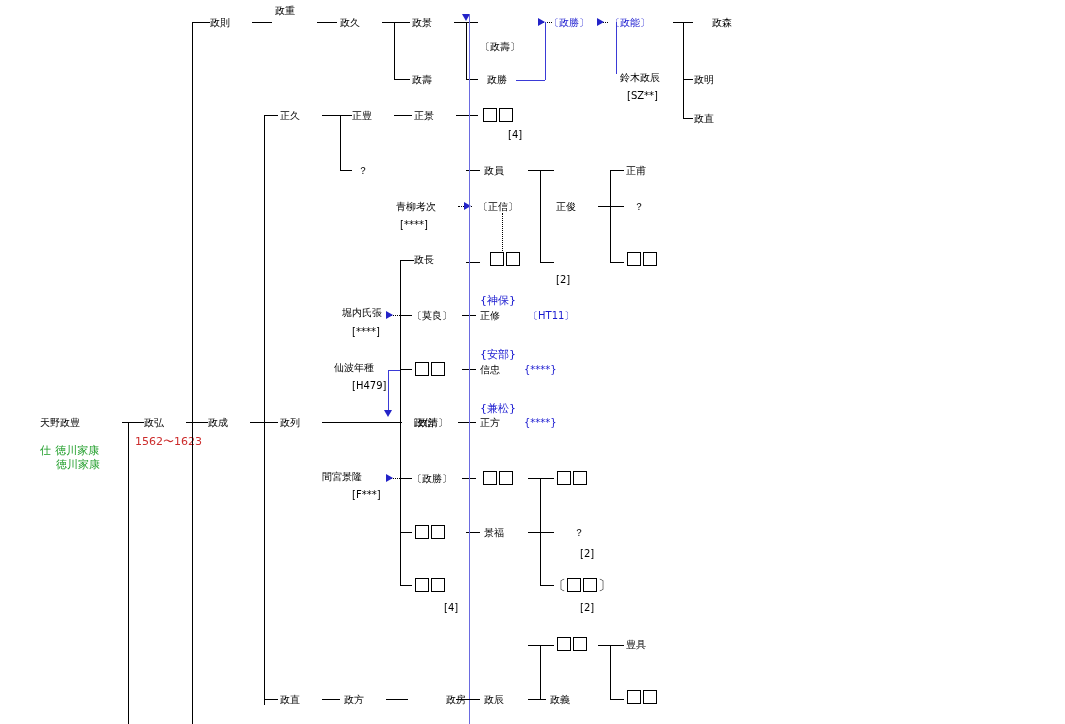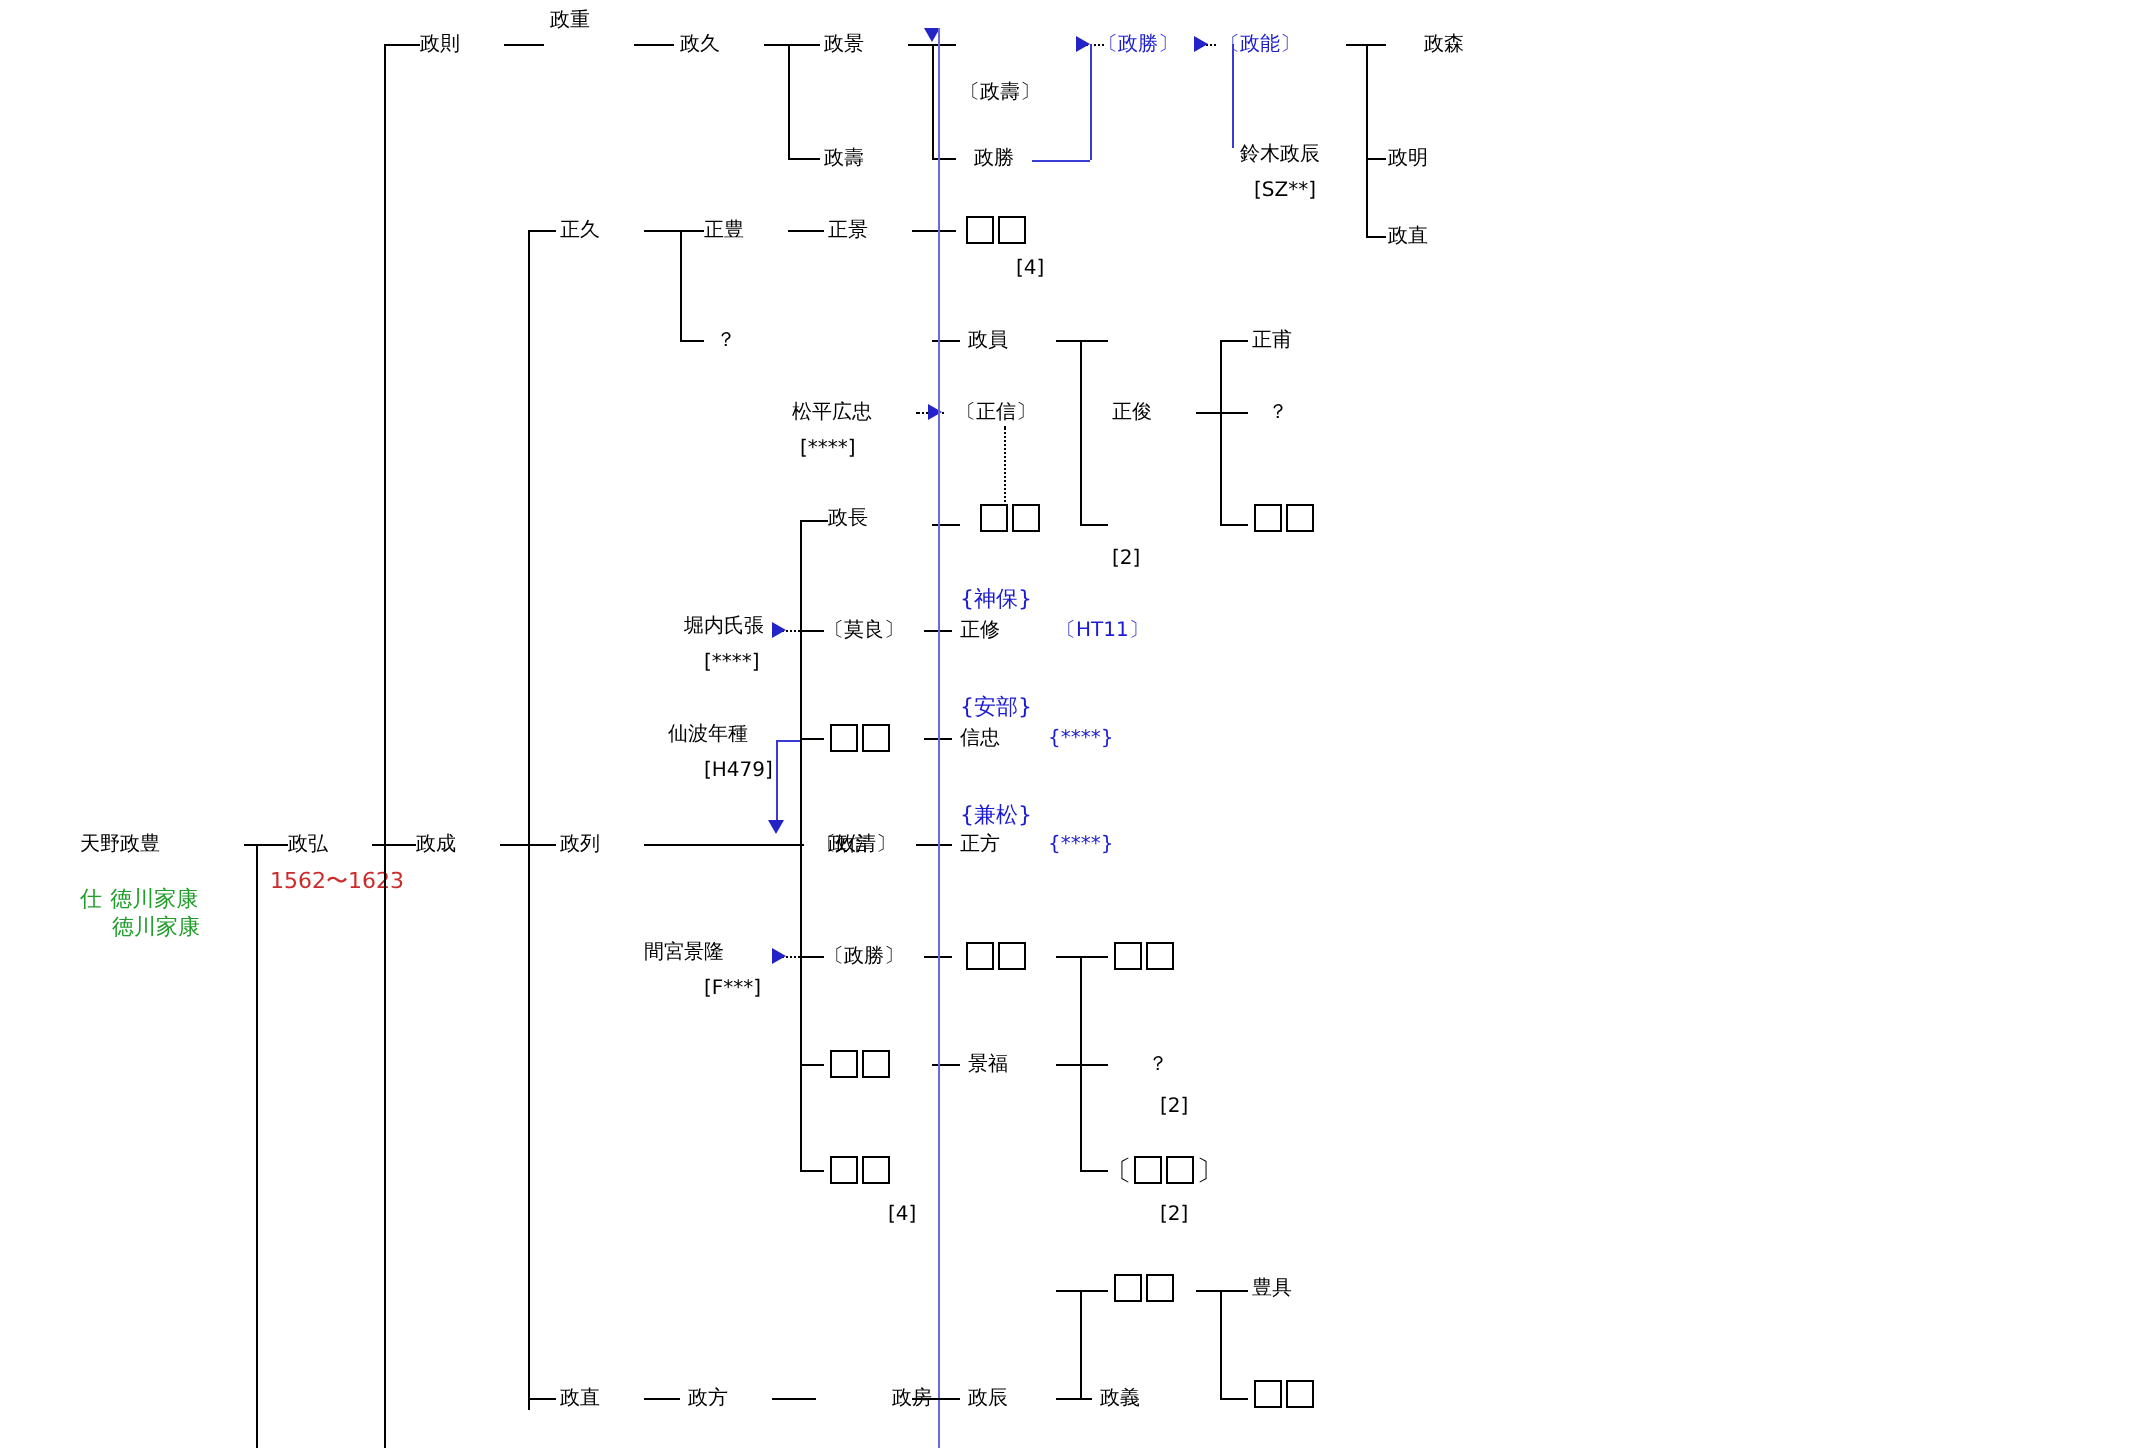--- a/index.html
+++ b/index.html
@@ -217,21 +217,21 @@
     <span class="name">正甫</span>
   </div>
   <div class="node" style="left:634px;top:199px;">
     <span class="name">？</span>
   </div>
   <div class="node boxgrp" style="left:626px;top:252px;">
     <span class="box"></span><span class="box"></span>
   </div>
 
   <div class="node" style="left:396px;top:199px;">
-    <span class="name">松平広忠</span>
+    <span class="name">青柳考次</span>
   </div>
   <div class="node" style="left:400px;top:217px;">
     <span class="small">[****]</span>
   </div>
   <div class="dash" style="left:458px;top:206px;width:14px;"></div>
   <div class="arrow" style="left:464px;top:202px;"></div>
   <div class="node" style="left:478px;top:199px;">
     <span class="name">〔正信〕</span>
   </div>
   <div class="vdash" style="left:502px;top:213px;height:40px;"></div>

